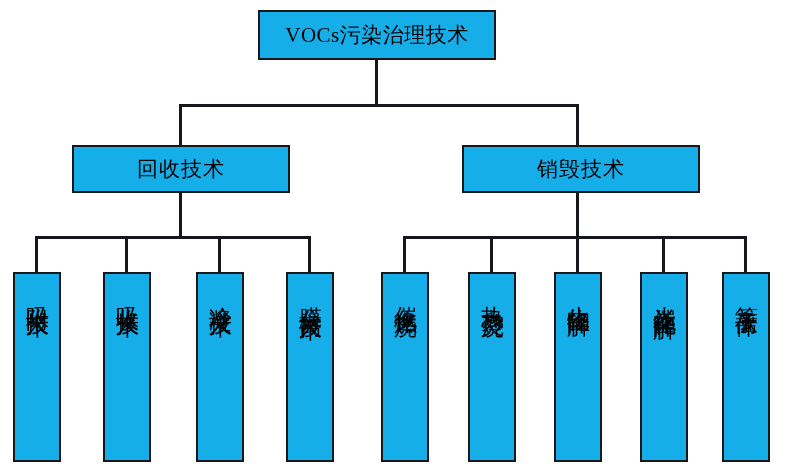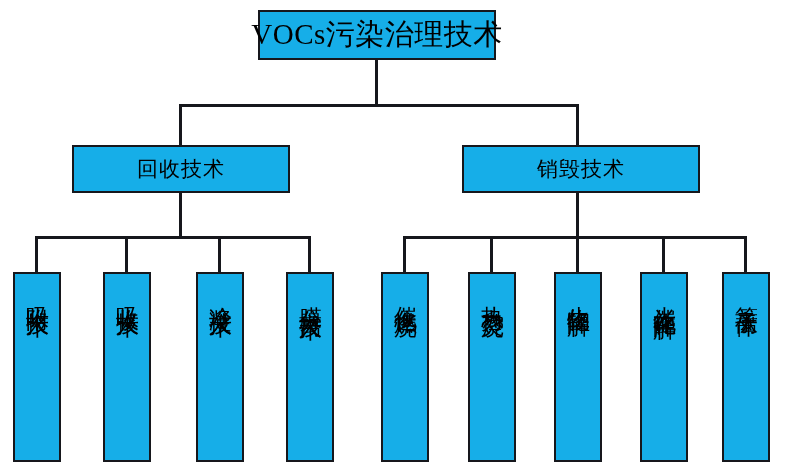--- a/index.html
+++ b/index.html
@@ -39,21 +39,21 @@
   }
 
   
   #node-root {
     left: 258px;
     top: 10px;
     width: 238px;
     height: 50px;
   }
   #node-root .label {
-    font-size: 29px;
+    font-size: 21px;
     letter-spacing: 0.5px;
   }
 
   
   .node-l2 {
     top: 145px;
     height: 48px;
   }
   #node-recovery { left: 72px;  width: 218px; }
   #node-destroy  { left: 462px; width: 238px; }

